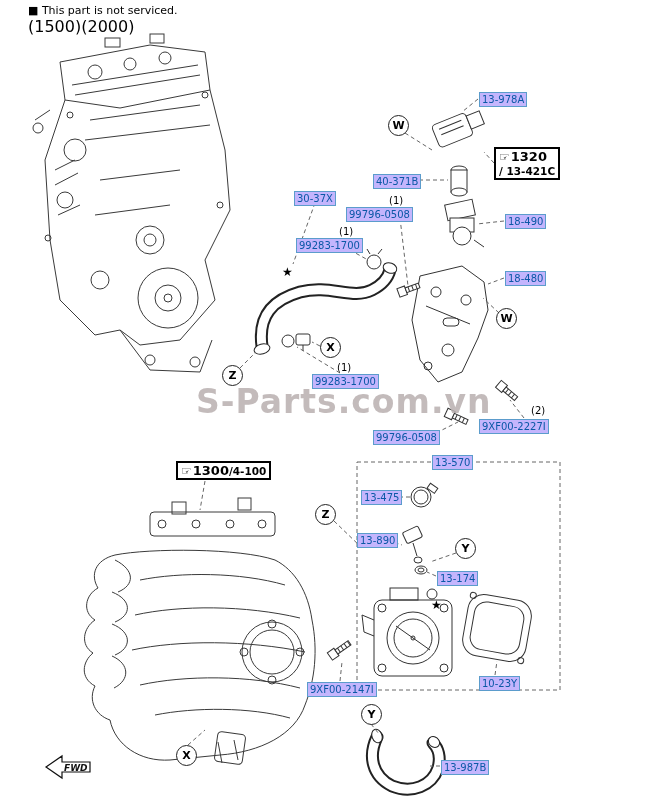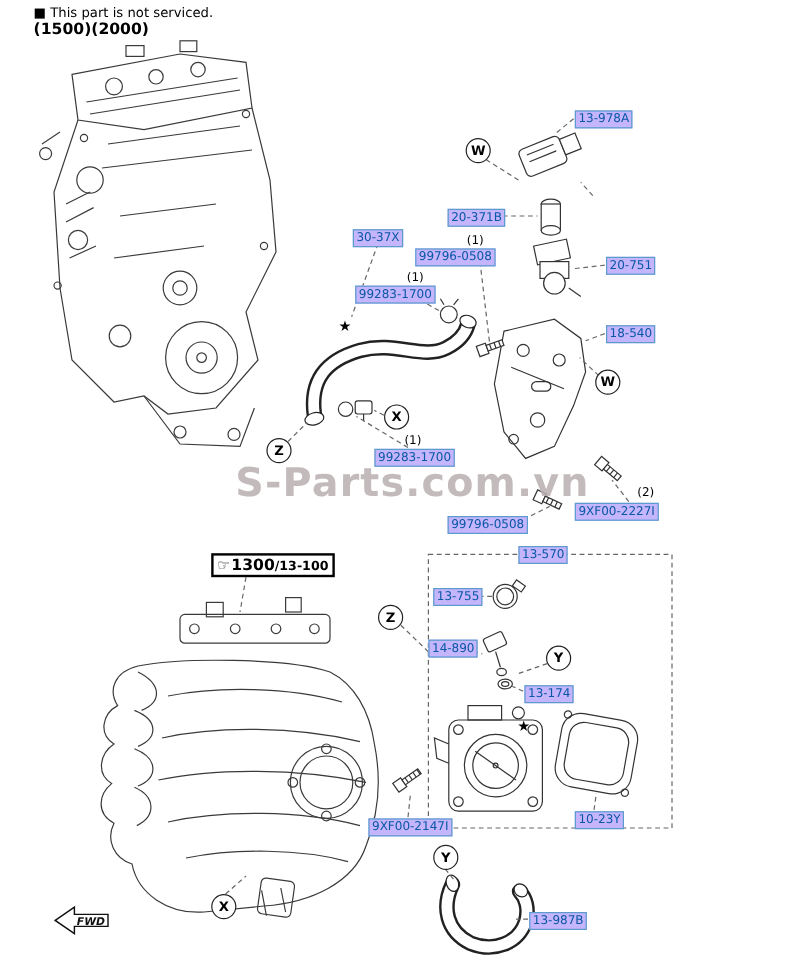--- a/index.html
+++ b/index.html
@@ -1,19 +1,19 @@
 <!DOCTYPE html>
 <html><head>
 <meta charset="utf-8">
 <style>
   html,body{margin:0;padding:0;background:#fff;font-family:"DejaVu Sans","Liberation Sans",sans-serif;}
   #canvas{position:relative;width:668px;height:803px;background:#fff;overflow:hidden;}
   #diagram-svg{position:absolute;left:0;top:0;z-index:1;}
   .note{position:absolute;left:28px;top:4px;font-size:11px;color:#000;z-index:3;white-space:nowrap;}
-  .codes{position:absolute;left:28px;top:17px;font-size:13px;color:#000;z-index:3;white-space:nowrap;font-weight:bold;}
+  .codes{position:absolute;left:28px;top:17px;font-size:16px;color:#000;z-index:3;white-space:nowrap;}
   .wm{position:absolute;left:196px;top:382px;font-size:33px;font-weight:bold;color:#b9b0b0;opacity:.85;letter-spacing:1px;z-index:4;white-space:nowrap;}
   .pl{position:absolute;background:#c4b5fd;border:1px solid #5b9ccc;color:#0a58a6;font-size:10px;line-height:13px;padding:0 2px;white-space:nowrap;z-index:7;}
   .qty{position:absolute;font-size:10px;color:#000;z-index:7;}
   .co{position:absolute;width:19px;height:19px;border:1.5px solid #222;border-radius:50%;background:#fff;display:flex;align-items:center;justify-content:center;font-size:11px;font-weight:bold;color:#000;z-index:8;}
   .star{position:absolute;font-size:12px;color:#000;z-index:8;}
   .refbox{position:absolute;border:2px solid #000;background:#fff;padding:0 3px;z-index:8;color:#000;line-height:14px;white-space:nowrap;}
   .refnum{font-weight:bold;font-size:13px;}
   .refsub{font-size:10.5px;font-weight:bold;}
   .hand{font-size:12px;margin-right:1px;}
 </style>
@@ -216,32 +216,32 @@
       <path d="M46,767 L62,756 L62,762 L90,762 L90,772 L62,772 L62,778 Z" fill="none" stroke="#111" stroke-width="1.2"></path>
       <text x="64" y="771" font-size="9" font-style="italic" font-weight="bold" fill="#111">FWD</text>
     </g>
   </svg>
 
   <div class="note">■ This part is not serviced.</div>
   <div class="codes">(1500)(2000)</div>
   <div class="wm">S-Parts.com.vn</div>
 
   <div class="pl" style="left:479px;top:92px">13-978A</div>
-  <div class="pl" style="left:373px;top:174px">20-371B</div>
+  <div class="pl" style="left:373px;top:174px">40-371B</div>
   <div class="pl" style="left:294px;top:191px">30-37X</div>
   <div class="pl" style="left:346px;top:207px">99796-0508</div>
   <div class="pl" style="left:296px;top:238px">99283-1700</div>
-  <div class="pl" style="left:505px;top:214px">20-751</div>
-  <div class="pl" style="left:505px;top:271px">18-540</div>
+  <div class="pl" style="left:505px;top:214px">18-490</div>
+  <div class="pl" style="left:505px;top:271px">18-480</div>
   <div class="pl" style="left:312px;top:374px">99283-1700</div>
   <div class="pl" style="left:373px;top:430px">99796-0508</div>
   <div class="pl" style="left:479px;top:419px">9XF00-2227I</div>
   <div class="pl" style="left:432px;top:455px">13-570</div>
-  <div class="pl" style="left:361px;top:490px">13-755</div>
-  <div class="pl" style="left:357px;top:533px">14-890</div>
+  <div class="pl" style="left:361px;top:490px">13-475</div>
+  <div class="pl" style="left:357px;top:533px">13-890</div>
   <div class="pl" style="left:437px;top:571px">13-174</div>
   <div class="pl" style="left:479px;top:676px">10-23Y</div>
   <div class="pl" style="left:307px;top:682px">9XF00-2147I</div>
   <div class="pl" style="left:441px;top:760px">13-987B</div>
 
   <div class="qty" style="left:389px;top:195px">(1)</div>
   <div class="qty" style="left:339px;top:226px">(1)</div>
   <div class="qty" style="left:337px;top:362px">(1)</div>
   <div class="qty" style="left:531px;top:405px">(2)</div>
 
@@ -250,17 +250,23 @@
   <div class="co" style="left:222px;top:365px">Z</div>
   <div class="co" style="left:496px;top:308px">W</div>
   <div class="co" style="left:315px;top:504px">Z</div>
   <div class="co" style="left:455px;top:538px">Y</div>
   <div class="co" style="left:176px;top:745px">X</div>
   <div class="co" style="left:361px;top:704px">Y</div>
 
   <div class="star" style="left:282px;top:265px">★</div>
   <div class="star" style="left:431px;top:598px">★</div>
 
+  <div class="refbox" style="left:494px;top:147px">
+    <div>
+      <span class="hand">☞</span><span class="refnum">1320</span>
+    </div>
+    <div class="refsub">/ 13-421C</div>
+  </div>
   <div class="refbox" style="left:176px;top:461px">
-    <span class="hand">☞</span><span class="refnum">1300</span><span class="refsub">/13-100</span>
+    <span class="hand">☞</span><span class="refnum">1300</span><span class="refsub">/4-100</span>
   </div>
 
 </div>
 
 </body></html>

